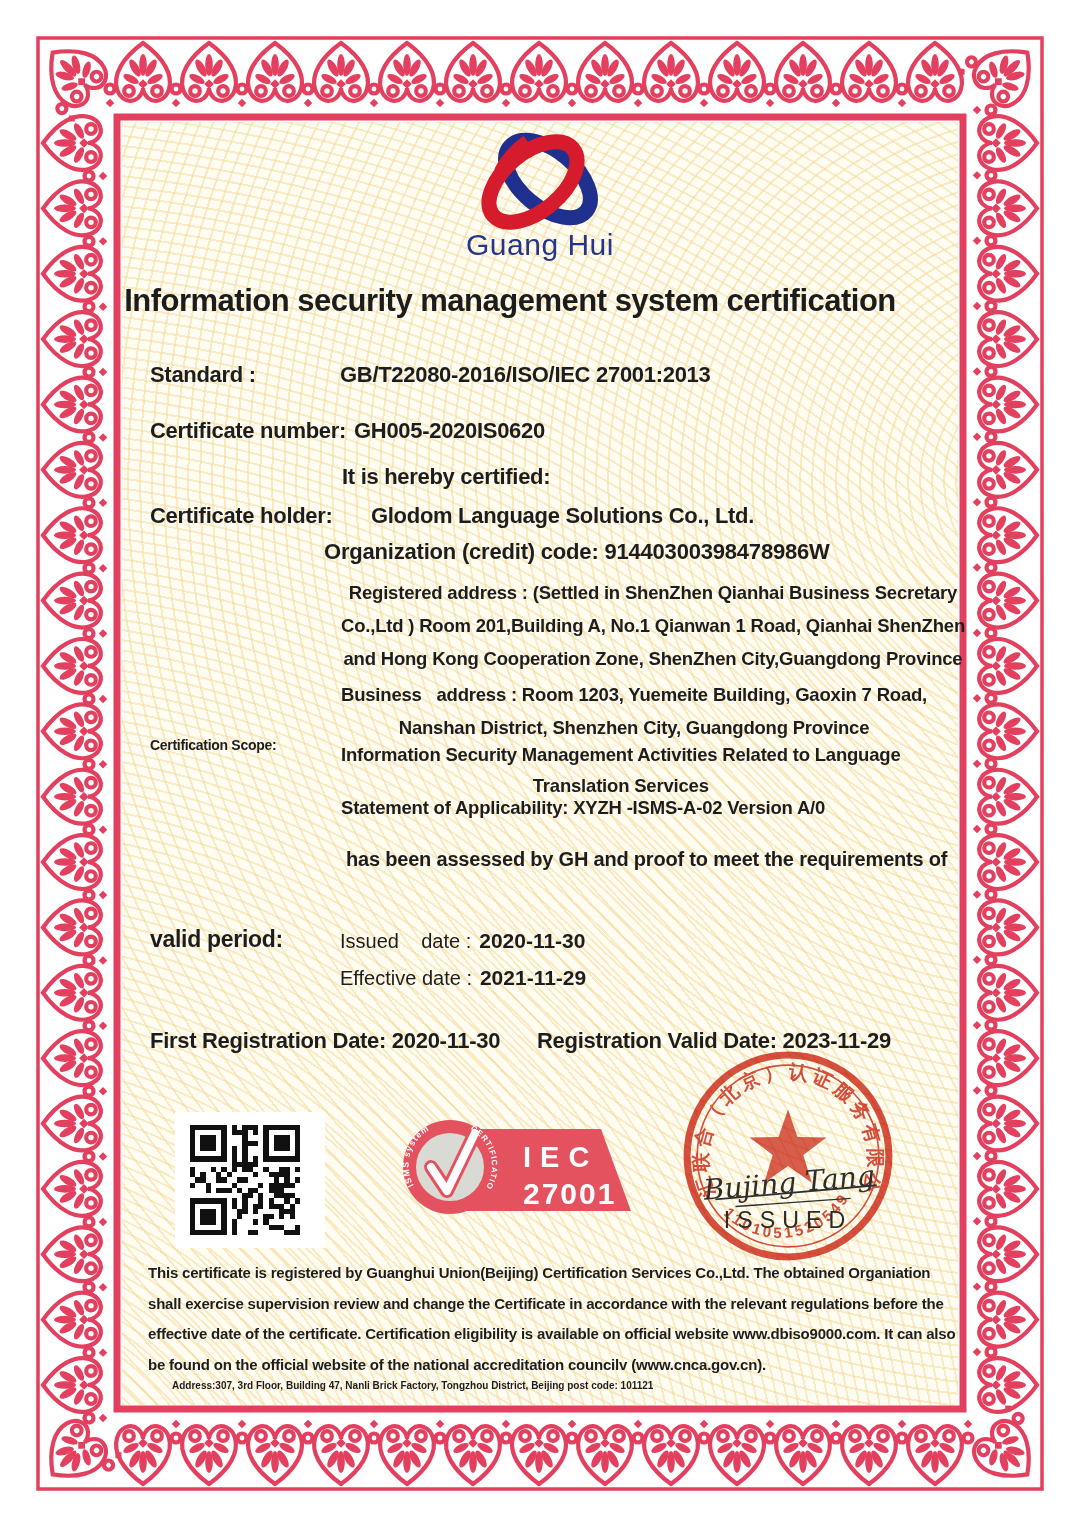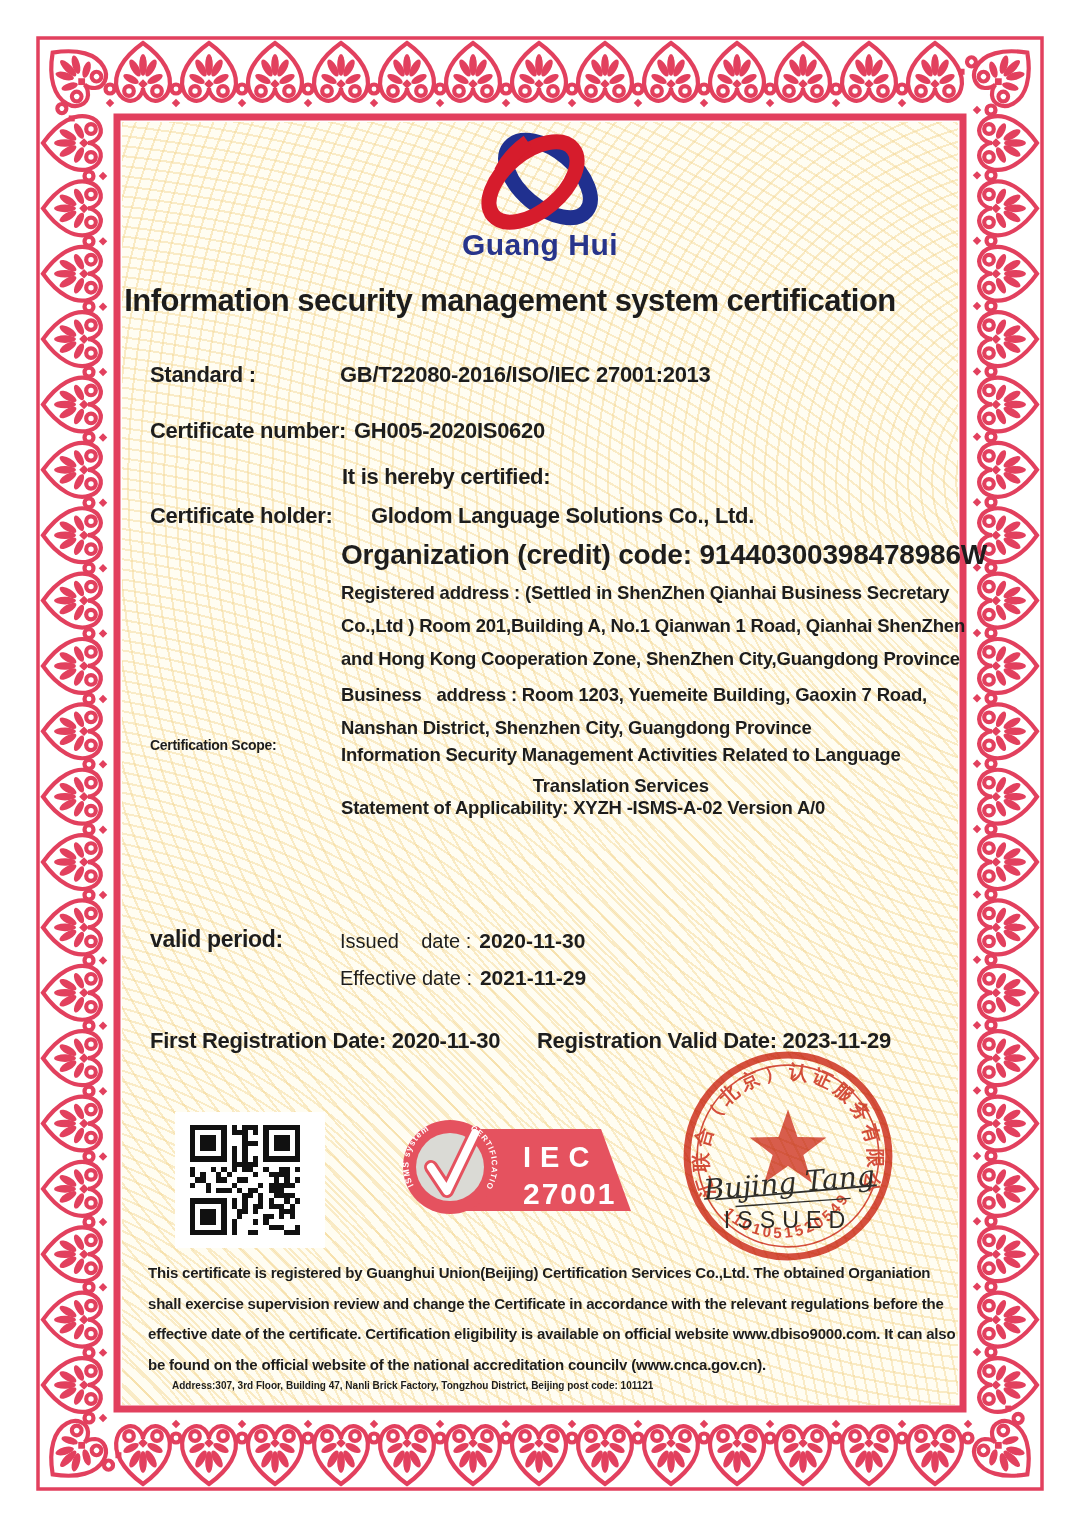--- a/index.html
+++ b/index.html
@@ -5,26 +5,26 @@
   html,body{margin:0;padding:0;background:#ffffff;}
   .page{position:relative;width:1080px;height:1527px;background:#fff;overflow:hidden;
         font-family:"Liberation Sans",sans-serif;color:#1d1d1d;}
   .border-svg{position:absolute;left:0;top:0;width:1080px;height:1527px;}
   .content-bg{position:absolute;left:122px;top:122px;width:836px;height:1283px;
     background:
       repeating-radial-gradient(circle at 112% 28%, rgba(244,216,150,0) 0 5px, rgba(244,216,150,.50) 5px 7px, rgba(255,255,255,0) 7px 12px),
       repeating-radial-gradient(circle at -18% 112%, rgba(244,216,150,.48) 0 2px, rgba(255,255,255,0) 2px 10px),
       #fffdf2;}
   .abs{position:absolute;}
-  .brand{font-size:30px;font-weight:700;color:#27348b;letter-spacing:.5px;text-align:center;width:838px;left:121px;}
+  .brand{font-size:30px;font-weight:400;color:#27348b;letter-spacing:.5px;text-align:center;width:838px;left:121px;}
   .title{left:121px;width:778px;text-align:center;font-size:31px;font-weight:700;color:#1c1c1c;letter-spacing:-.5px;}
   .lab{font-weight:700;font-size:22px;letter-spacing:-.3px;white-space:pre;}
   .lab-s{font-weight:700;font-size:14px;letter-spacing:-.3px;white-space:pre;}
   .val{font-weight:700;font-size:18.5px;letter-spacing:-.2px;white-space:pre;}
-  .vblock div{line-height:33px;}
+  .vblock div{line-height:33px;text-align:center;}
   .sblock div{line-height:31px;text-align:center;}
   .row{display:flex;gap:8px;align-items:baseline;text-align:center;}
   .softlab{font-weight:400;font-size:20px;white-space:pre;}
   .dateval{font-weight:700;font-size:21px;}
   .qr-panel{background:#fff;}
   .footer{width:814px;}
   .footer div{font-weight:700;font-size:15px;letter-spacing:-.2px;line-height:30.5px;white-space:nowrap;}
   .addr{font-weight:700;font-size:10px;white-space:nowrap;}
   .stamp-svg{mix-blend-mode:multiply;opacity:.94;}
 </style>
@@ -142,41 +142,42 @@
   <div class="abs lab" style="left:340px;top:362px">GB/T22080-2016/ISO/IEC 27001:2013</div>
 
   <div class="abs row" style="left:150px;top:418px">
     <span class="lab">Certificate number:</span>
     <span class="lab">GH005-2020IS0620</span>
   </div>
 
   <div class="abs lab" style="left:342px;top:464px">It is hereby certified:</div>
   <div class="abs lab" style="left:150px;top:503px">Certificate holder:</div>
   <div class="abs lab" style="left:371px;top:503px">Glodom Language Solutions Co., Ltd.</div>
-  <div class="abs val" style="left:341px;top:539px;font-size:28px">Organization (credit) code: 91440300398478986W</div>
+  <div class="abs val" style="left:324px;top:539px;font-size:22px">Organization (credit) code: 91440300398478986W</div>
 
   <div class="abs vblock" style="left:341px;top:576px">
     <div class="val">Registered address : (Settled in ShenZhen Qianhai Business Secretary</div>
     <div class="val">Co.,Ltd ) Room 201,Building A, No.1 Qianwan 1 Road, Qianhai ShenZhen</div>
     <div class="val">and Hong Kong Cooperation Zone, ShenZhen City,Guangdong Province</div>
   </div>
 
   <div class="abs vblock" style="left:341px;top:678px">
     <div class="val">Business   address : Room 1203, Yuemeite Building, Gaoxin 7 Road,</div>
     <div class="val">Nanshan District, Shenzhen City, Guangdong Province</div>
   </div>
 
   <div class="abs lab-s" style="left:150px;top:737px">Certification Scope:</div>
   <div class="abs sblock" style="left:341px;top:739px">
     <div class="val">Information Security Management Activities Related to Language</div>
     <div class="val">Translation Services</div>
   </div>
   <div class="abs val" style="left:341px;top:797px">Statement of Applicability: XYZH -ISMS-A-02 Version A/0</div>
 
   <div class="abs vblock" style="left:346px;top:843px">
+    <div class="val" style="font-size:20px">has been assessed by GH and proof to meet the requirements of</div>
   </div>
 
   <div class="abs lab" style="left:150px;top:926px;font-size:23px">valid period:</div>
   <div class="abs row" style="left:340px;top:929px">
     <span class="softlab">Issued    date :</span>
     <span class="dateval">2020-11-30</span>
   </div>
   <div class="abs row" style="left:340px;top:966px">
     <span class="softlab">Effective date :</span>
     <span class="dateval">2021-11-29</span>

